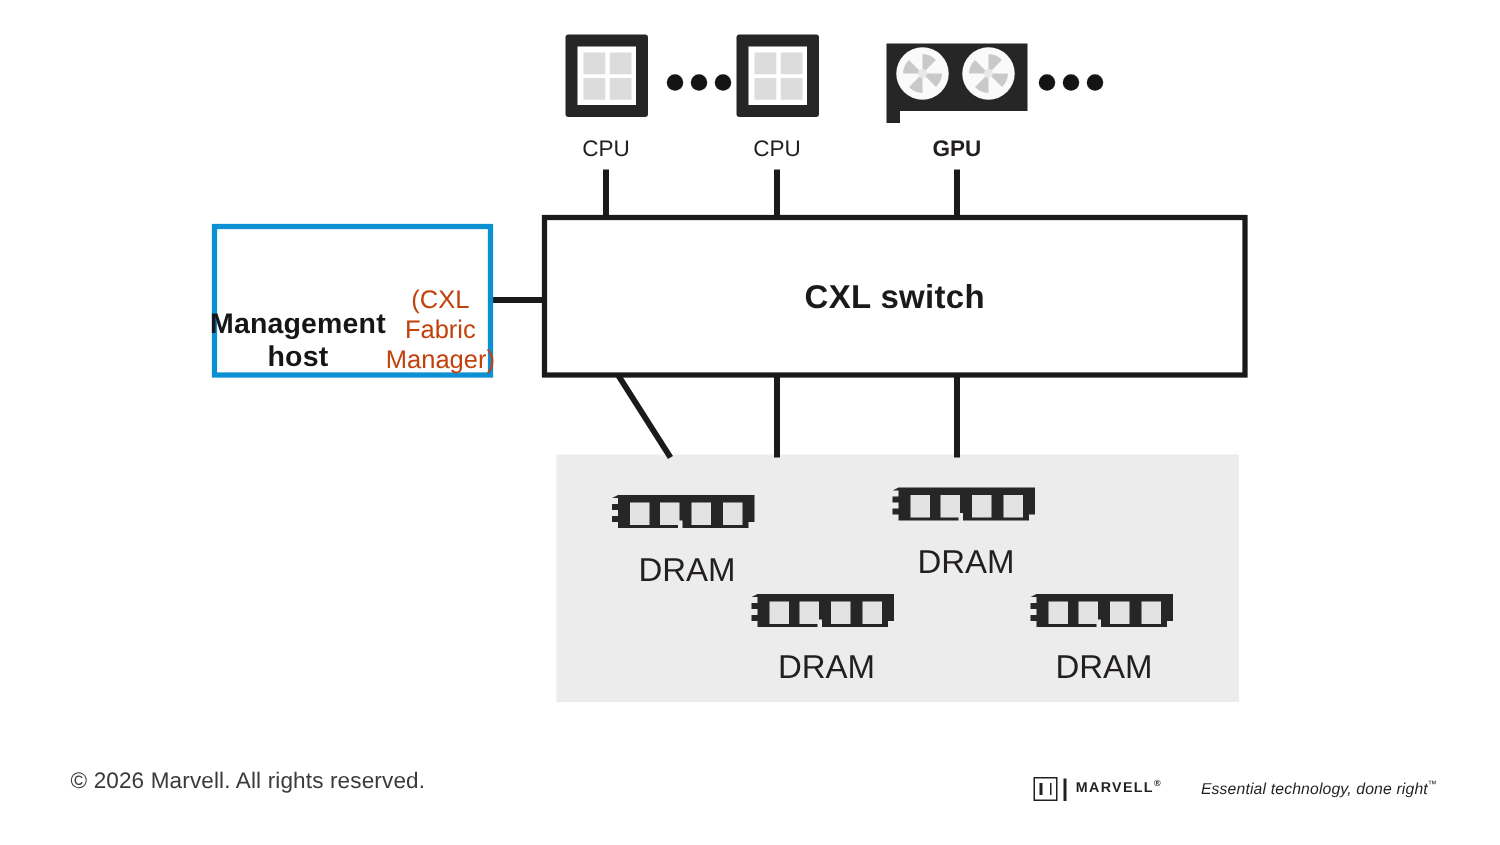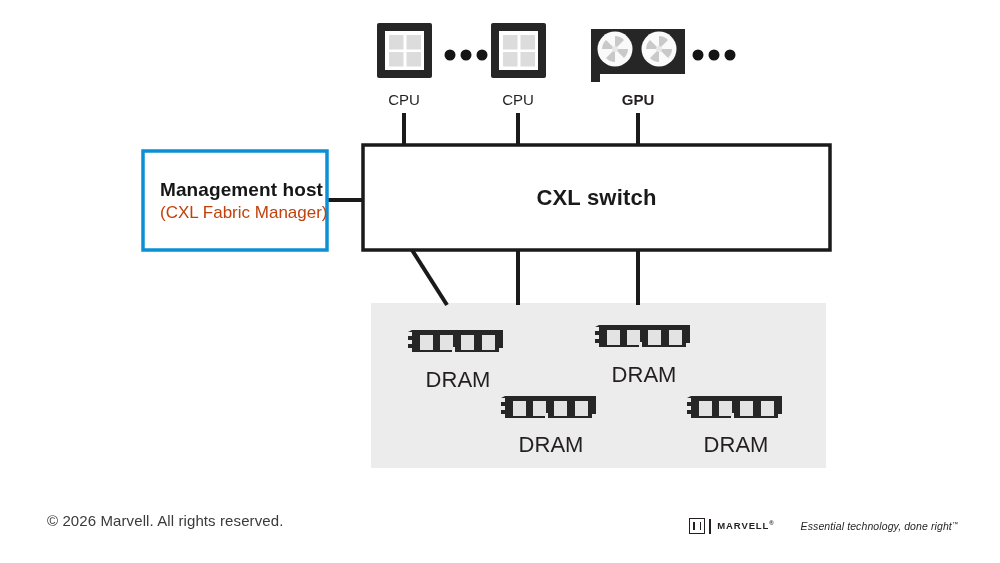--- a/index.html
+++ b/index.html
@@ -66,25 +66,24 @@
     color: #1a1a1a;
   }
 
   .mgmt-box-text {
     position: absolute;
     left: 143px;
     top: 151px;
     width: 184px;
     height: 99px;
     display: flex;
-    flex-direction: column;
-    align-items: flex-start;
+    flex-direction: row;
+    align-items: flex-end;
     justify-content: center;
     text-align: center;
-    padding-left: 17px;
   }
   .mgmt-title {
     font-size: 19px;
     font-weight: bold;
     color: #161616;
     letter-spacing: .1px;
   }
   .mgmt-sub {
     font-size: 17px;
     font-weight: 400;

